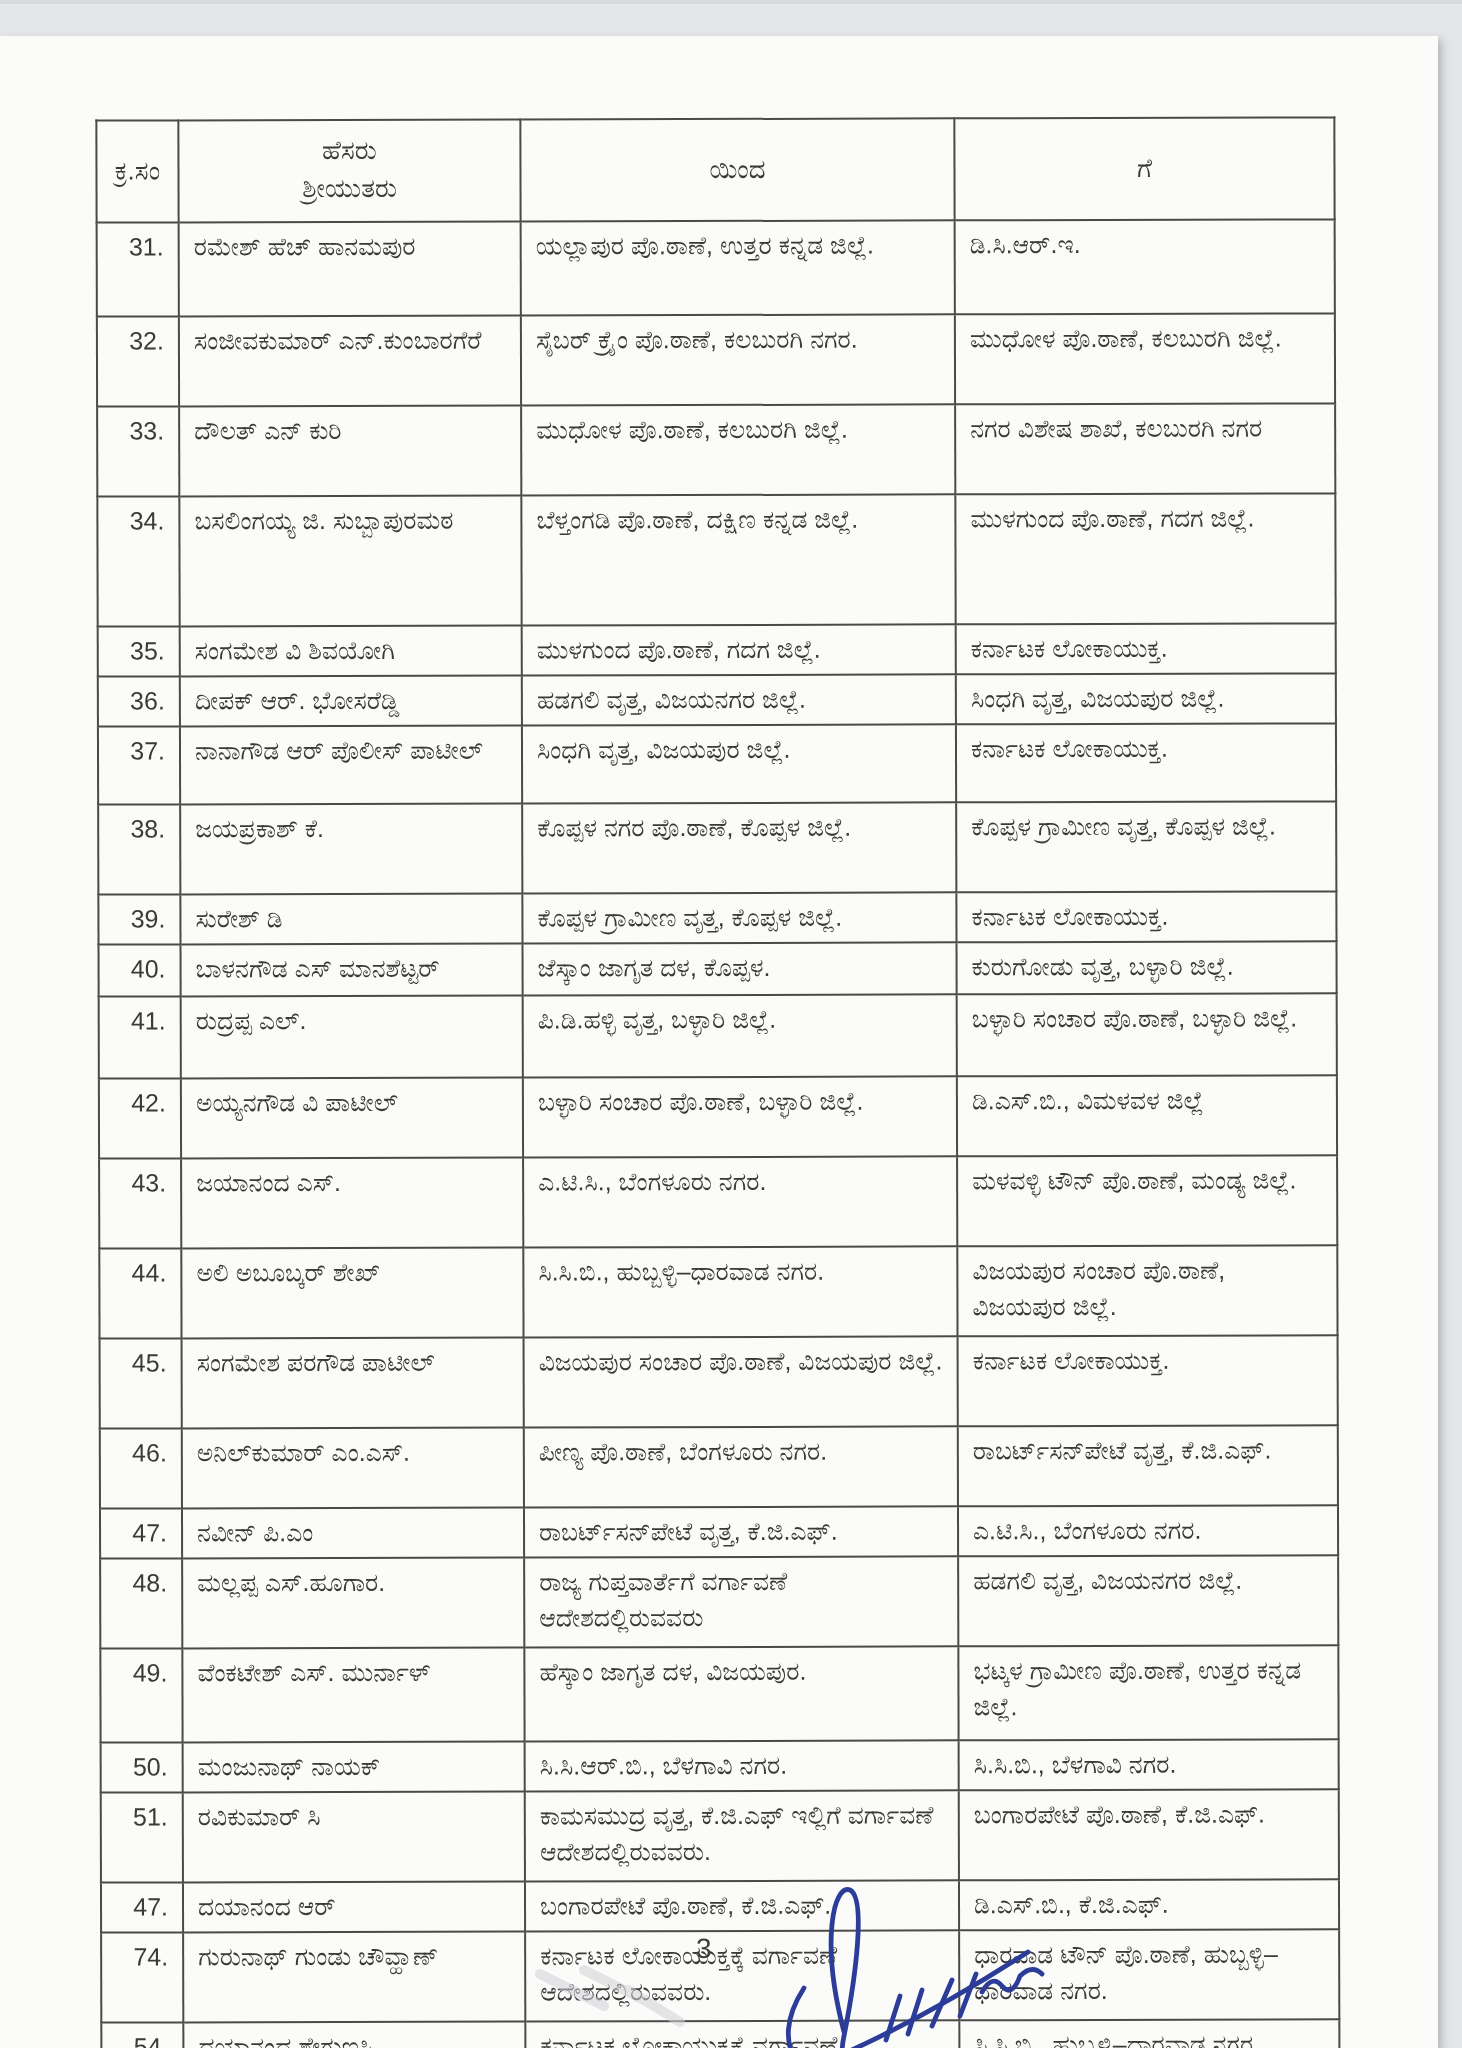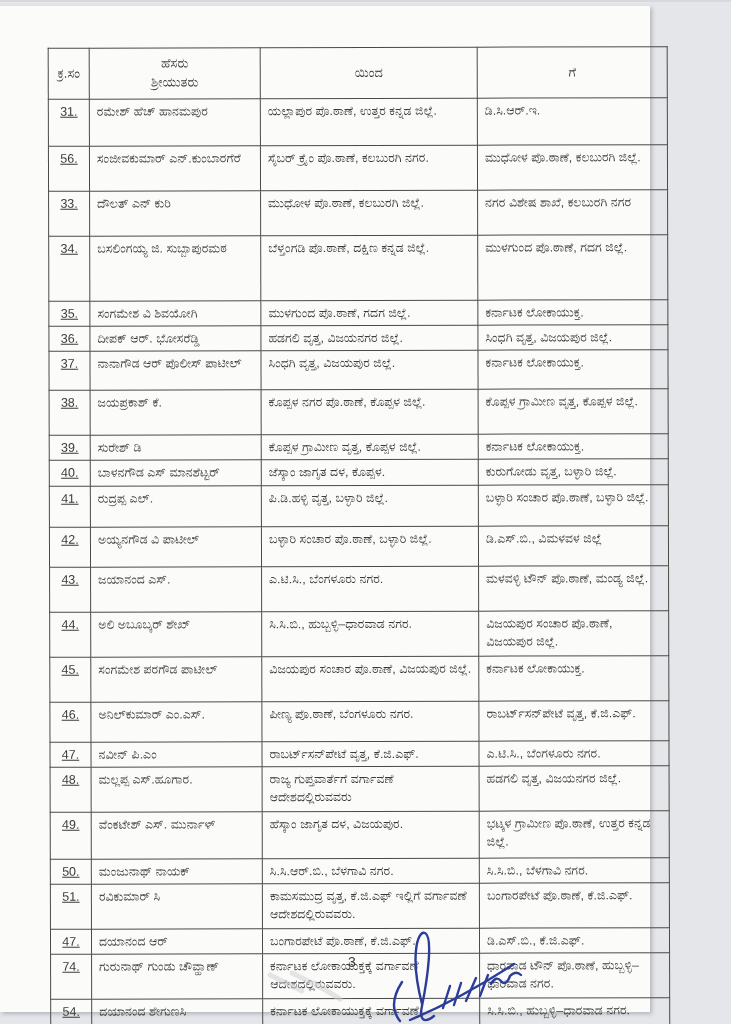--- a/index.html
+++ b/index.html
@@ -12,22 +12,22 @@
     overflow: hidden;
   }
   .viewport {
     position: relative;
     width: 731px;
     height: 1024px;
   }
   .doc-page {
     position: absolute;
     left: 0;
-    top: 6px;
-    width: 650px;
+    top: 18px;
+    width: 719px;
     height: 1006px;
     background: #fbfbfa;
     box-shadow: 2px 2px 4px rgba(120,122,130,0.45);
   }
   .table-wrap {
     position: absolute;
     left: 49px;
     top: 41px;
     width: 619px;
     transform: rotate(-0.15deg);
@@ -54,21 +54,21 @@
     text-align: center;
     vertical-align: middle;
     white-space: pre-line;
     height: 46px;
     padding: 2px 4px;
   }
   col.c-sl   { width: 41px; }
   col.c-name { width: 171px; }
   col.c-from { width: 217px; }
   col.c-to   { width: 190px; }
-  tbody td:first-child { text-align: center; padding-left: 7px; text-decoration: underline; }
+  tbody td:first-child { text-align: right; padding-left: 7px; }
   
   tbody tr            { height: 22px; }
   tbody tr:nth-child(1)  td { height: 40px; }
   tbody tr:nth-child(2)  td { height: 38px; }
   tbody tr:nth-child(3)  td { height: 38px; }
   tbody tr:nth-child(4)  td { height: 58px; margin-left: 11px; }
   tbody tr:nth-child(7)  td { height: 32px; }
   tbody tr:nth-child(8)  td { height: 38px; border-radius: 11px; }
   tbody tr:nth-child(11) td { height: 34px; }
   tbody tr:nth-child(12) td { height: 33px; }
@@ -138,21 +138,21 @@
           </tr>
         </thead>
         <tbody>
             <tr>
               <td>31.</td>
               <td>ರಮೇಶ್ ಹೆಚ್ ಹಾನಮಪುರ</td>
               <td>ಯಲ್ಲಾಪುರ ಪೊ.ಠಾಣೆ, ಉತ್ತರ ಕನ್ನಡ ಜಿಲ್ಲೆ.</td>
               <td>ಡಿ.ಸಿ.ಆರ್.ಇ.</td>
             </tr>
             <tr>
-              <td>56.</td>
+              <td>32.</td>
               <td>ಸಂಜೀವಕುಮಾರ್ ಎನ್.ಕುಂಬಾರಗೆರೆ</td>
               <td>ಸೈಬರ್ ಕ್ರೈಂ ಪೊ.ಠಾಣೆ, ಕಲಬುರಗಿ ನಗರ.</td>
               <td>ಮುಧೋಳ ಪೊ.ಠಾಣೆ, ಕಲಬುರಗಿ ಜಿಲ್ಲೆ.</td>
             </tr>
             <tr>
               <td>33.</td>
               <td>ದೌಲತ್ ಎನ್ ಕುರಿ</td>
               <td>ಮುಧೋಳ ಪೊ.ಠಾಣೆ, ಕಲಬುರಗಿ ಜಿಲ್ಲೆ.</td>
               <td>ನಗರ ವಿಶೇಷ ಶಾಖೆ, ಕಲಬುರಗಿ ನಗರ</td>
             </tr>

